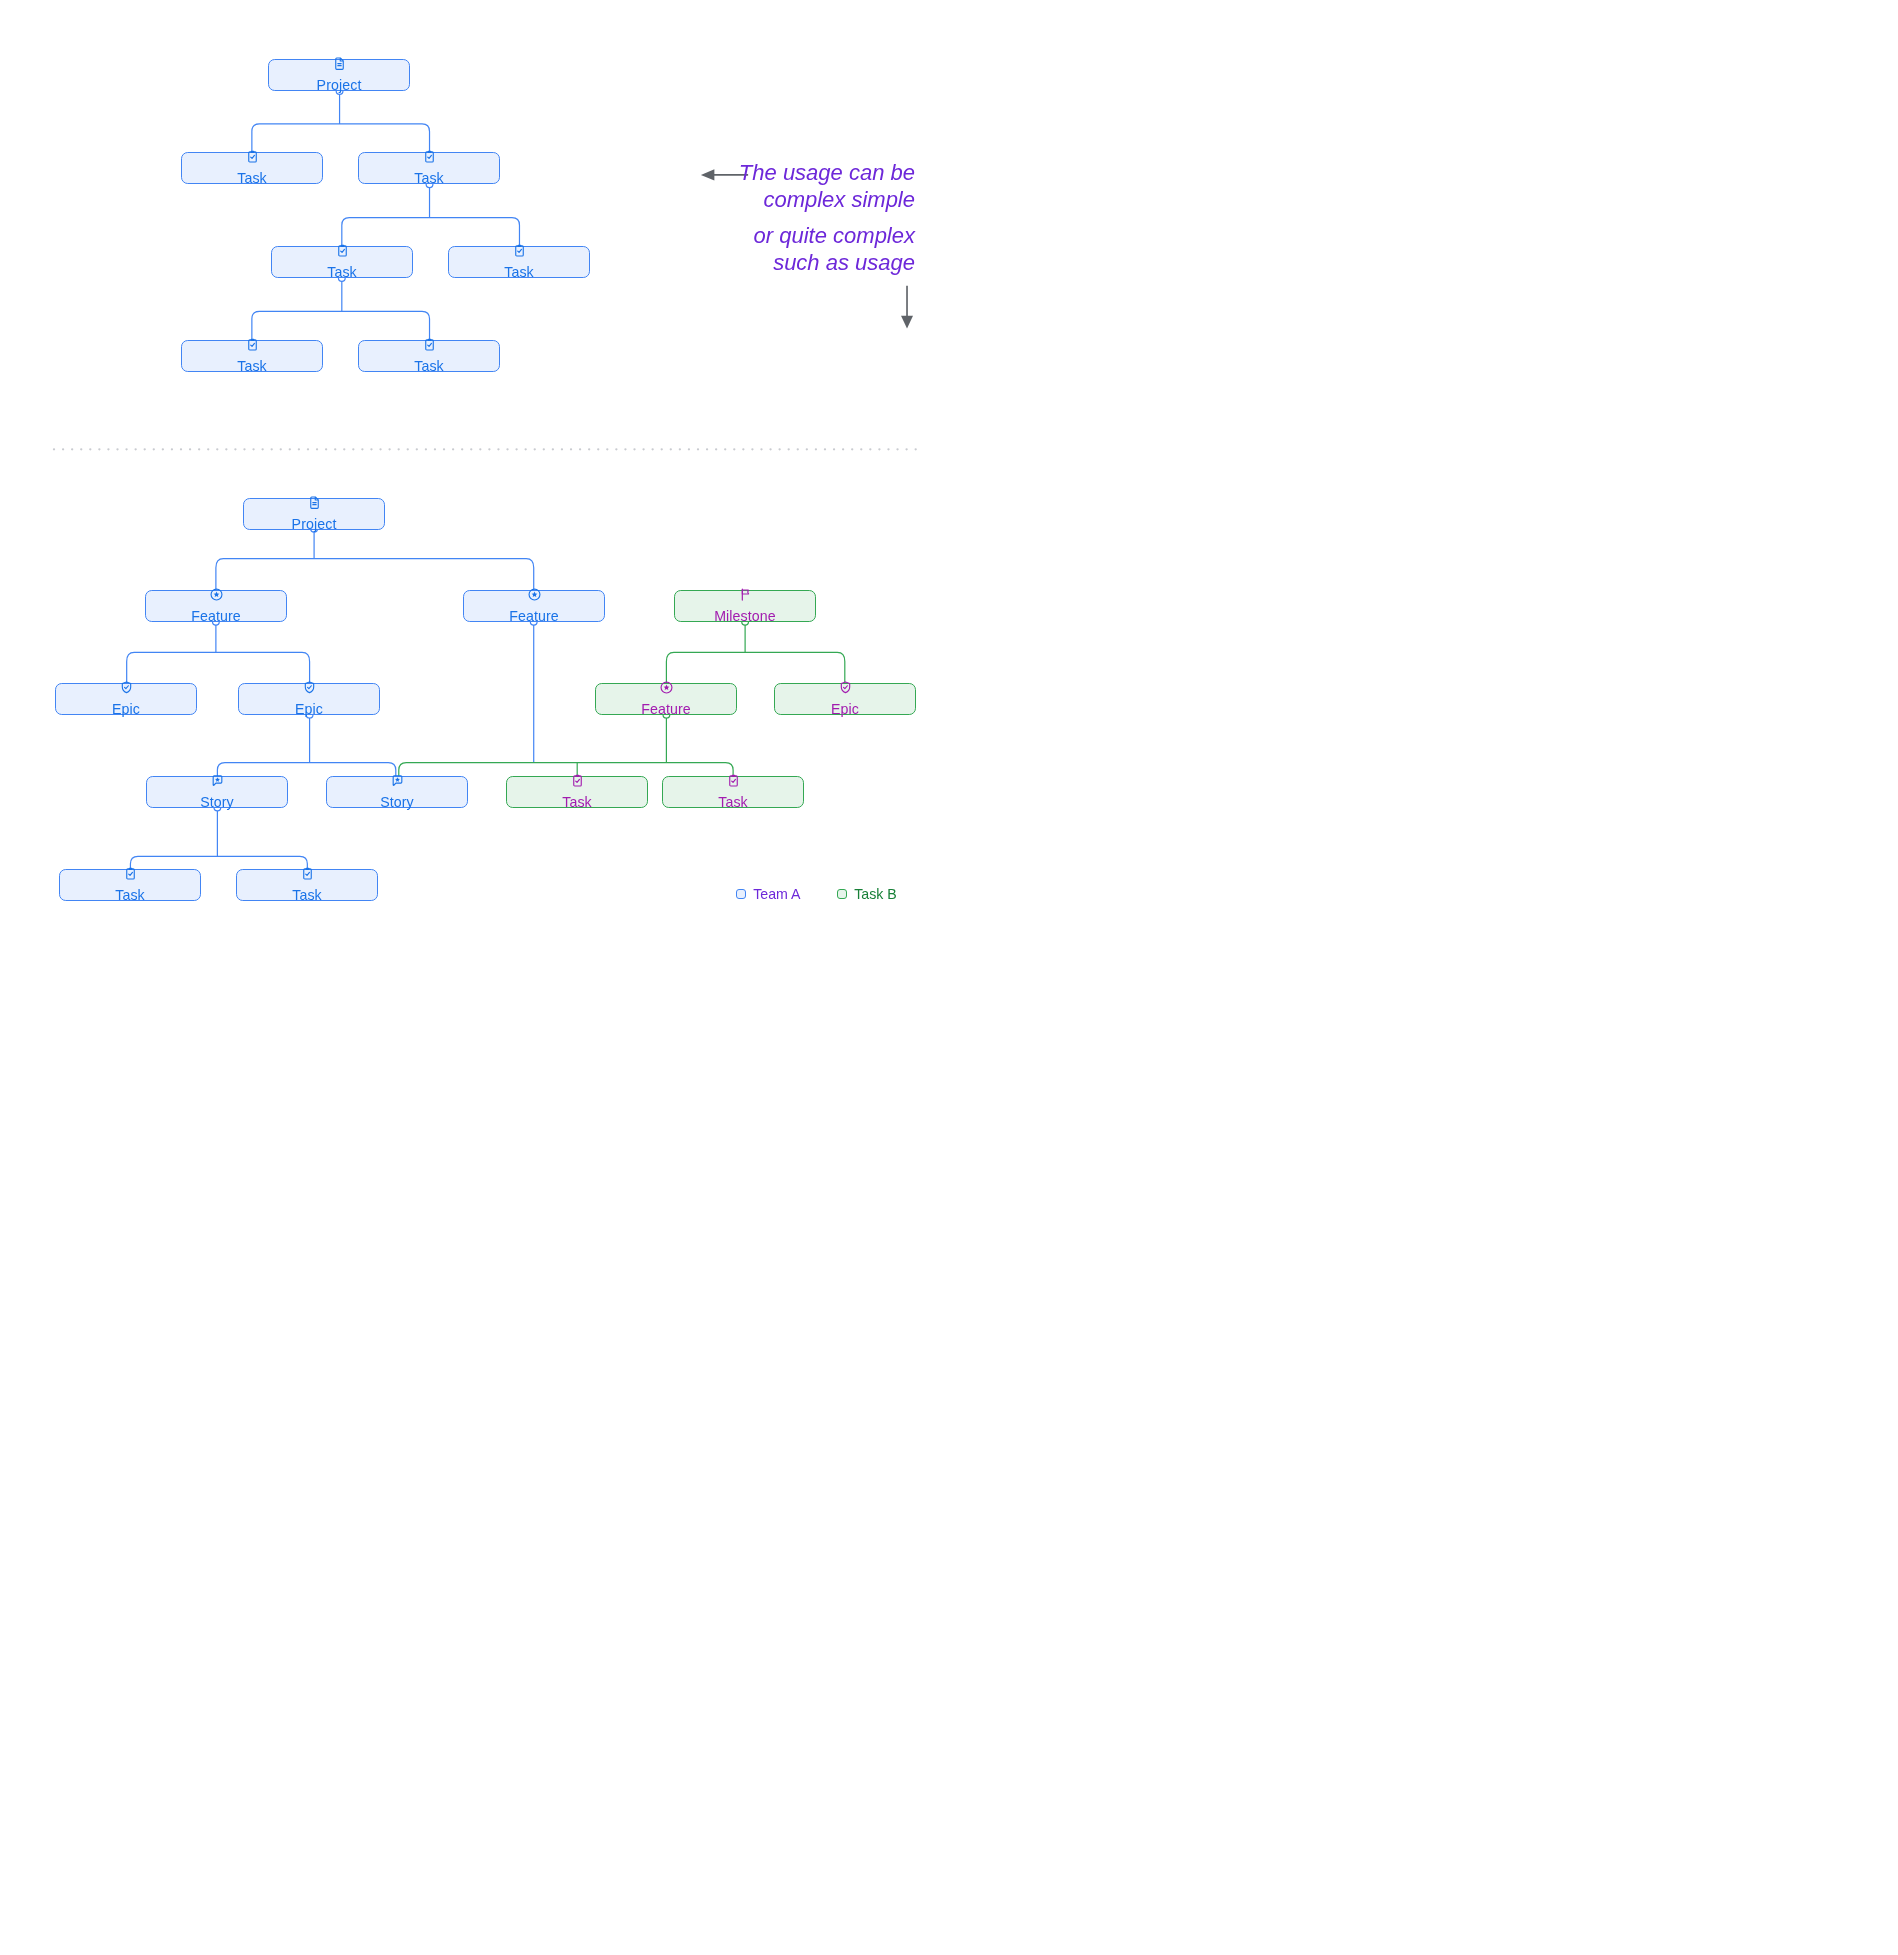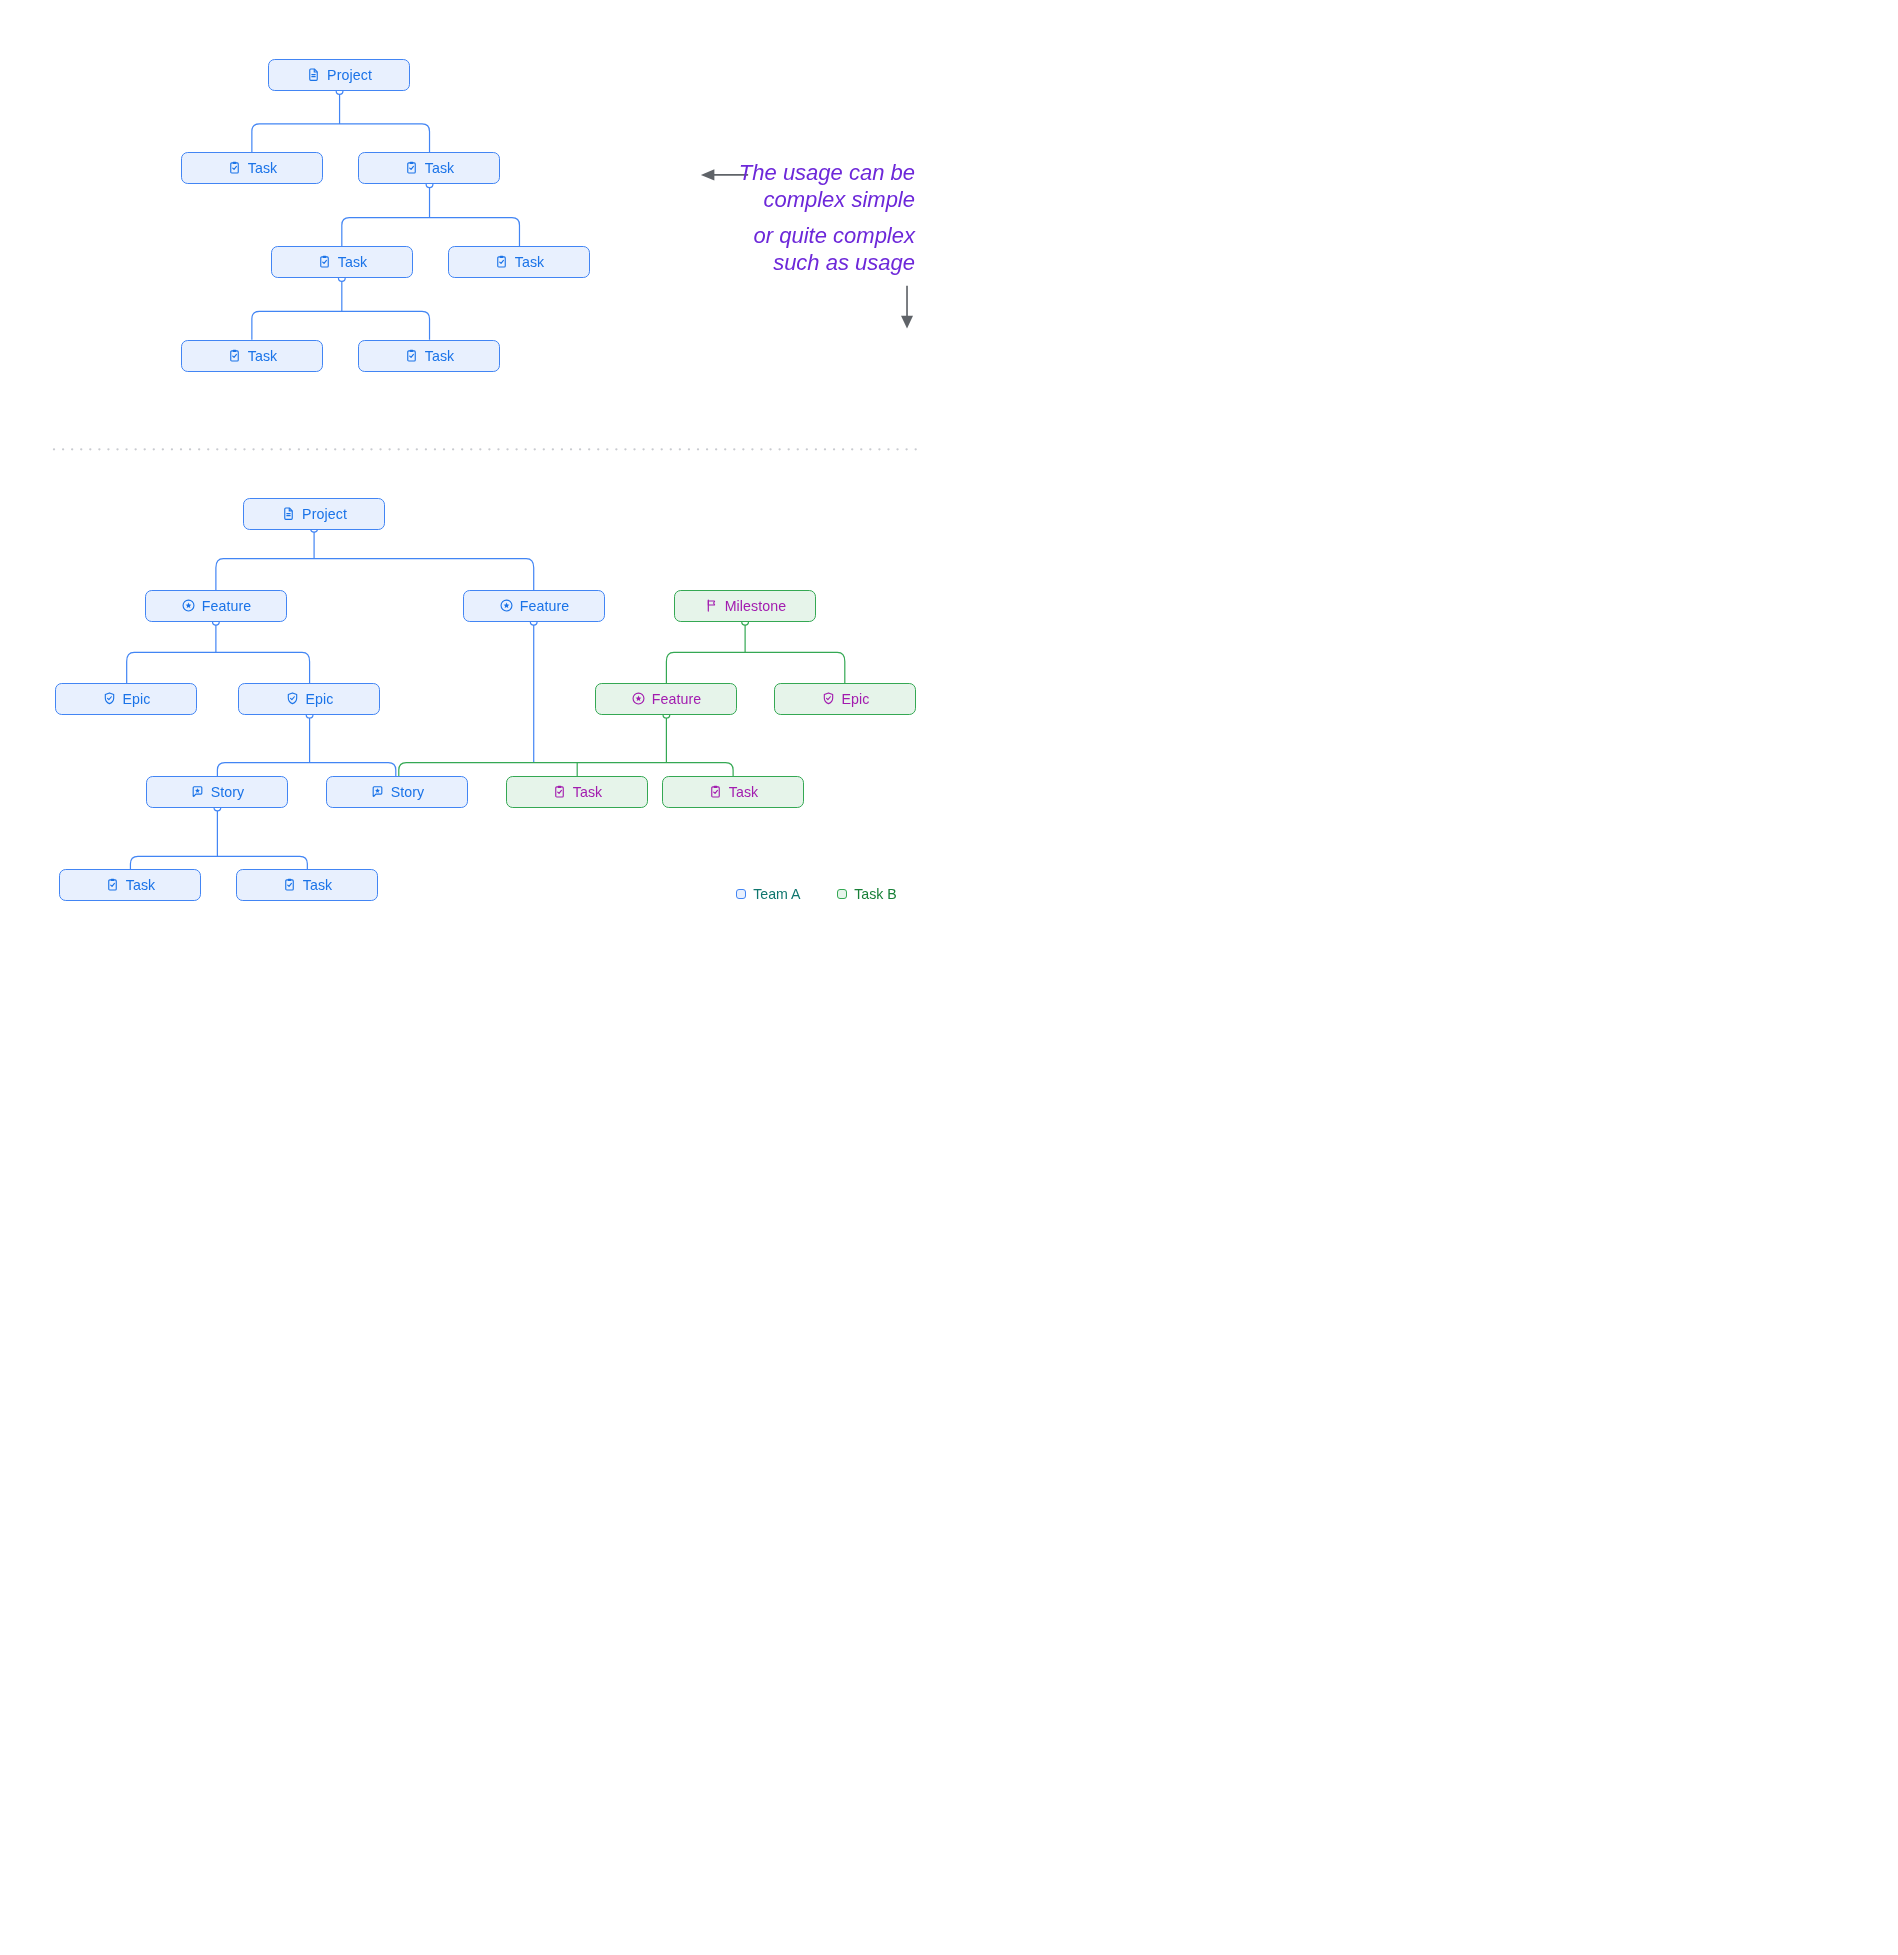--- a/index.html
+++ b/index.html
@@ -3,21 +3,21 @@
 <meta charset="utf-8">
 <style>
   html,body{margin:0;padding:0;background:#ffffff;}
   body{font-family:"Liberation Sans","DejaVu Sans",sans-serif;}
   .canvas{position:relative;width:949px;height:978px;background:#ffffff;overflow:hidden;}
 
   
   .node{
     position:absolute;width:142px;height:31.5px;box-sizing:border-box;
     border-radius:6.7px;display:flex;align-items:center;justify-content:center;
-    gap:6px;font-size:14.2px;font-weight:500;letter-spacing:0.1px;
+    gap:6px;font-size:14.2px;font-weight:500;letter-spacing:0.1px;flex-direction:column;
   }
   .node.team-a{background:#e8f0fe;border:1.2px solid #4285f4;color:#1a73e8;}
   .node.team-b{background:#e6f4ea;border:1.2px solid #34a853;color:#a21caf;}
   .node .ic{width:15px;height:15px;flex:0 0 auto;display:block;}
   .node .lbl{white-space:nowrap;}
 
   
   svg.layer{position:absolute;left:0;top:0;pointer-events:none;}
   .edge-a{stroke:#4285f4;stroke-width:1.6;fill:none;}
   .edge-b{stroke:#34a853;stroke-width:1.6;fill:none;}
@@ -34,21 +34,21 @@
   }
   .ann-simple{top:159px;}
   .ann-complex{top:222px;}
 
   
   .legend-item{position:absolute;display:flex;align-items:center;gap:7.5px;height:10.5px;top:889px;}
   .legend-chip{width:9.7px;height:9.7px;border-radius:3px;box-sizing:border-box;}
   .chip-a{background:#e8f0fe;border:1.2px solid #4285f4;}
   .chip-b{background:#e6f4ea;border:1.2px solid #34a853;}
   .legend-label{font-size:14.2px;font-weight:500;}
-  .legend-label.a{color:#0f766e;}
+  .legend-label.a{color:#6d28d9;}
   .legend-label.b{color:#188038;}
   .li-a{left:736px;}
   .li-b{left:837px;}
 </style>
 </head>
 <body>
 
 <svg width="0" height="0" style="position:absolute" aria-hidden="true">
   <defs>
     <g id="i-document">

